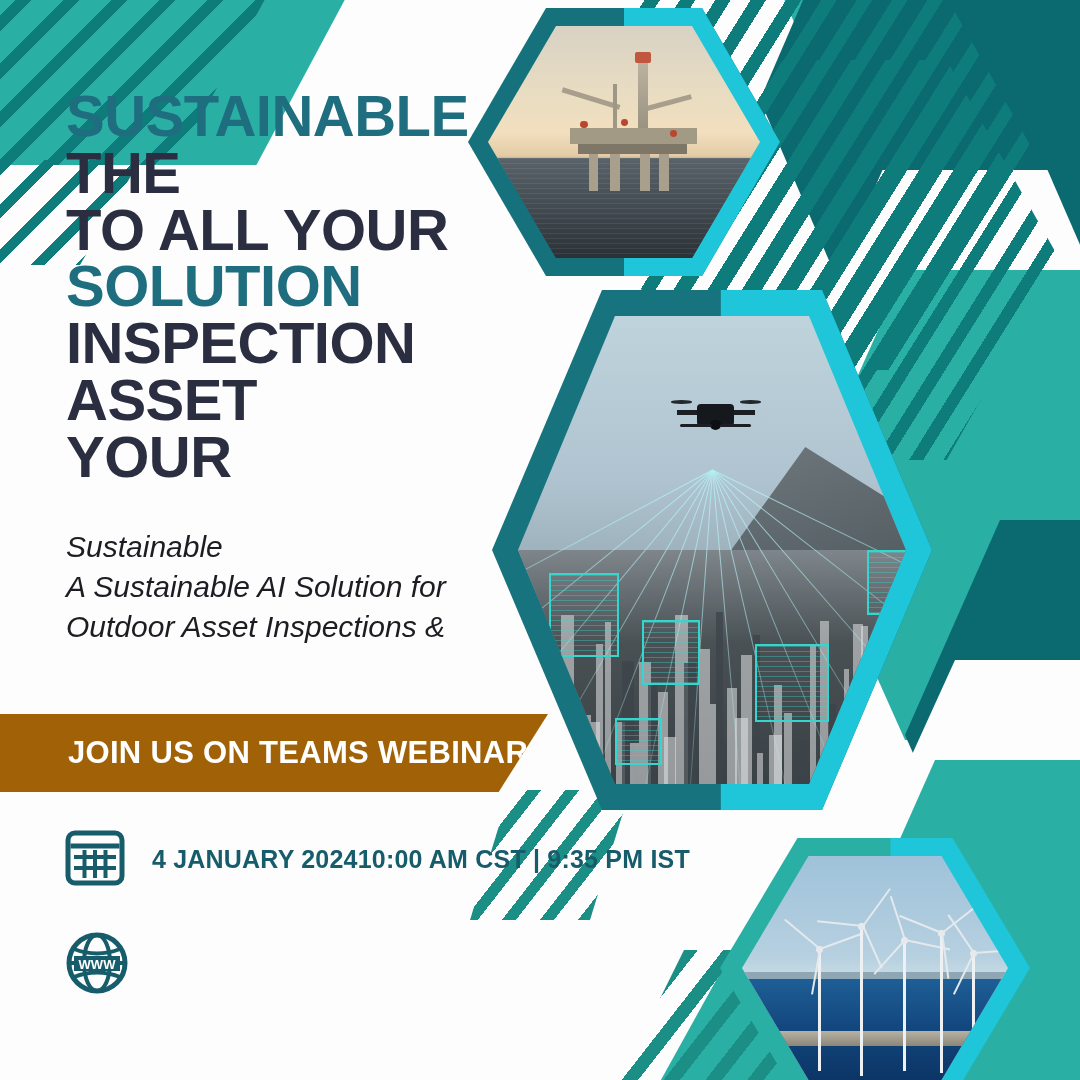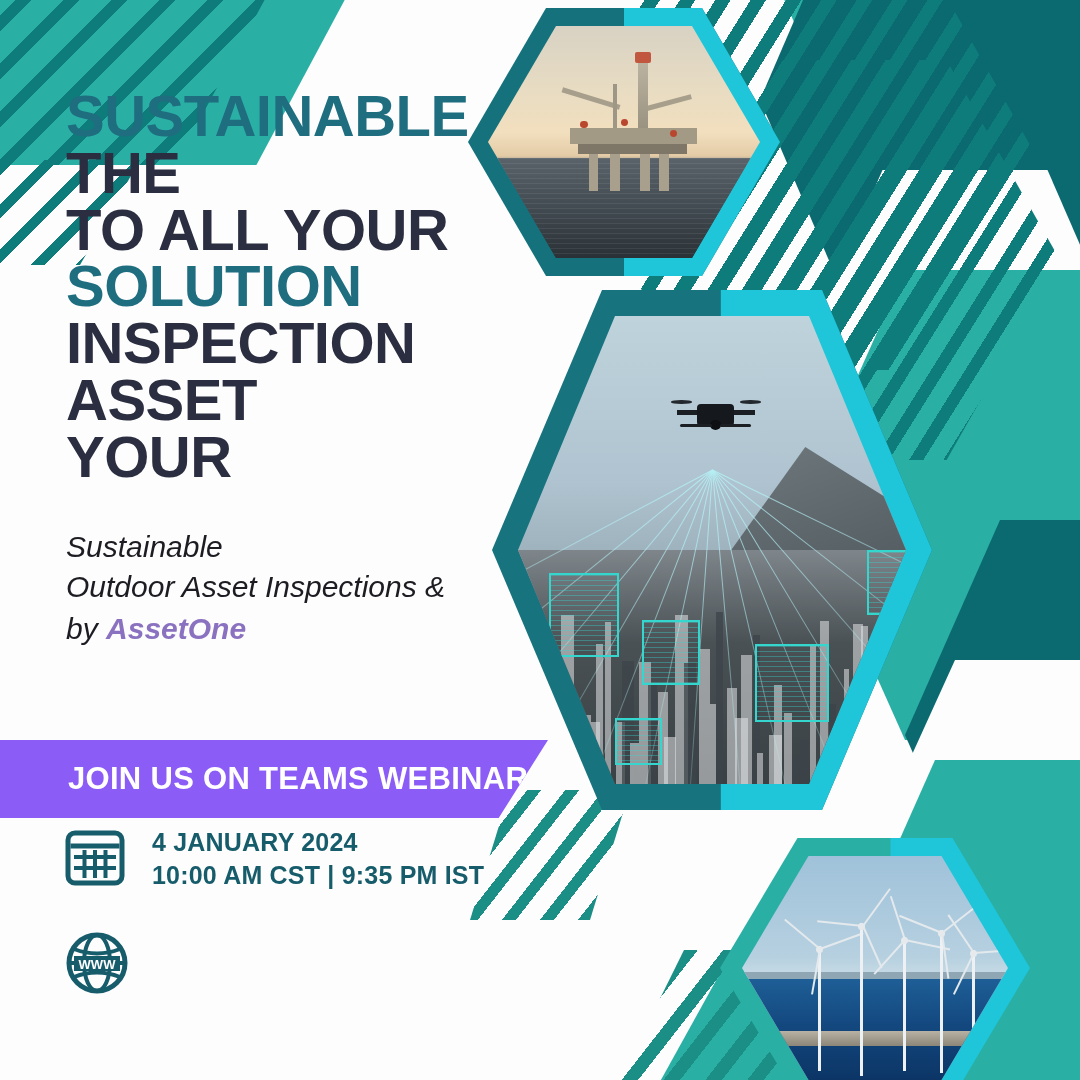--- a/index.html
+++ b/index.html
@@ -187,34 +187,34 @@
   .hl-line{font-weight:bold;font-size:58px;line-height:0.98;letter-spacing:-0.5px;}
   .navy{color:#2B2E40;}
   .tealtxt{color:#1F6E80;}
 
   .sub{position:absolute;left:66px;top:527px;width:420px;
     font-style:italic;font-size:30px;line-height:1.33;color:#1C1C22;font-weight:500;}
   .sub .byline{display:block;margin-top:2px;}
   .brand{color:#8B72C0;font-weight:bold;font-style:italic;}
 
   .banner{
-    position:absolute;left:0;top:740px;width:548px;height:78px;background:#8b5cf6;
+    position:absolute;left:0;top:714px;width:548px;height:78px;background:#a16207;
     clip-path:polygon(0 0,100% 0,91% 100%,0 100%);
     text-decoration:underline;
   }
   .banner span{
     position:absolute;left:68px;top:50%;transform:translateY(-50%);
     color:#FFFFFF;font-weight:bold;font-size:31px;letter-spacing:0.3px;white-space:nowrap;
   }
 
   .inforow{position:absolute;display:flex;align-items:center;gap:26px;}
   #row-date{left:64px;top:826px;}
   #row-web{left:64px;top:930px;}
   .ico{flex:0 0 auto;}
-  .lines{display:flex;flex-direction:column;}
+  .lines{display:flex;flex-direction:row;}
   .l-strong{font-weight:bold;font-size:25px;color:#175C6B;line-height:1.32;letter-spacing:0.2px;}
   .l-plain{font-size:25px;color:#1C1C22;line-height:1.32;}
 </style>
 </head>
 <body>
 
 <div id="poster">
 
   <div class="deco tl-slab"></div>
   <div class="deco tl-stripes"></div>
@@ -398,22 +398,22 @@
     <div class="hl-line navy">THE</div>
     <div class="hl-line navy">TO ALL YOUR</div>
     <div class="hl-line tealtxt">SOLUTION</div>
     <div class="hl-line navy">INSPECTION</div>
     <div class="hl-line navy">ASSET</div>
     <div class="hl-line navy">YOUR</div>
   </div>
 
   <div class="sub">
     <div>Sustainable</div>
+    <div>A Sustainable AI Solution for</div>
     <div>Outdoor Asset Inspections &amp;</div>
-    <div class="byline"><span>by </span><span class="brand">AssetOne</span></div>
   </div>
 
   <div class="banner">
     <span>JOIN US ON TEAMS WEBINAR</span>
   </div>
 
   <div class="inforow" id="row-date">
     <span class="ico">
       <svg width="62" height="62" viewBox="0 0 62 62">
         <rect x="4" y="7" width="54" height="50" rx="7" ry="7" fill="none" stroke="#175C6B" stroke-width="5"></rect>

